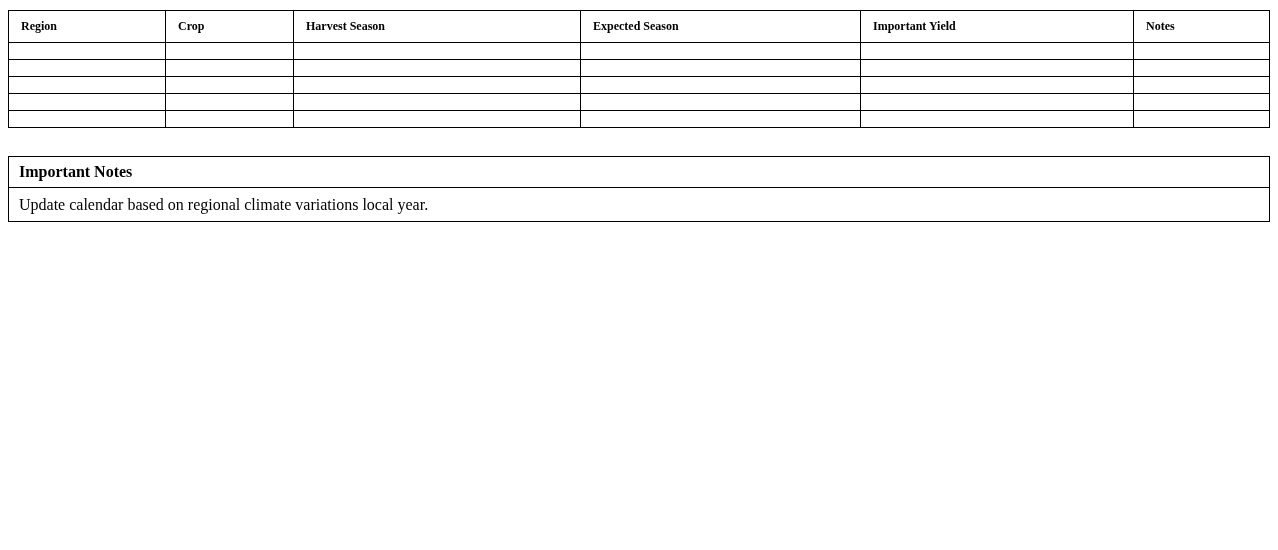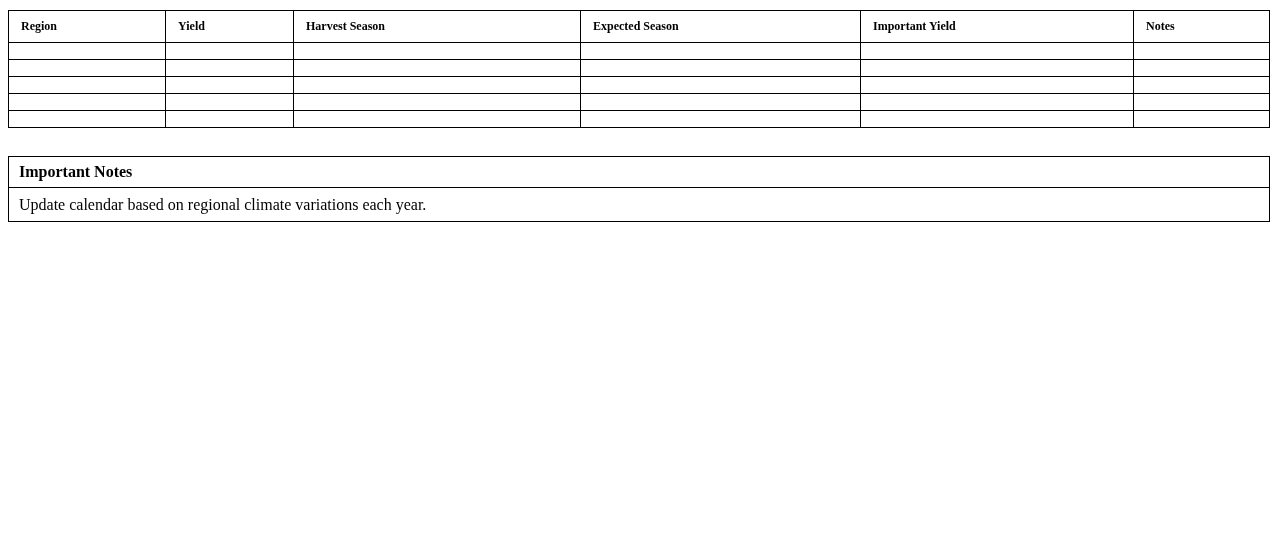--- a/index.html
+++ b/index.html
@@ -70,21 +70,21 @@
     <col class="c-region">
     <col class="c-crop">
     <col class="c-plant">
     <col class="c-harvest">
     <col class="c-yield">
     <col class="c-notes">
   </colgroup>
   <thead>
     <tr>
       <th>Region</th>
-      <th>Yield</th>
+      <th>Crop</th>
       <th>Harvest Season</th>
       <th>Expected Season</th>
       <th>Important Yield</th>
       <th>Notes</th>
     </tr>
   </thead>
   <tbody>
     <tr>
       <td class="empty-cell"></td>
       <td class="empty-cell"></td>
@@ -129,16 +129,16 @@
 </table>
 
 <table class="notes-table">
   <thead>
     <tr>
       <th>Important Notes</th>
     </tr>
   </thead>
   <tbody>
     <tr>
-      <td>Update calendar based on regional climate variations each year.</td>
+      <td>Update calendar based on regional climate variations local year.</td>
     </tr>
   </tbody>
 </table>
 
 </body></html>

